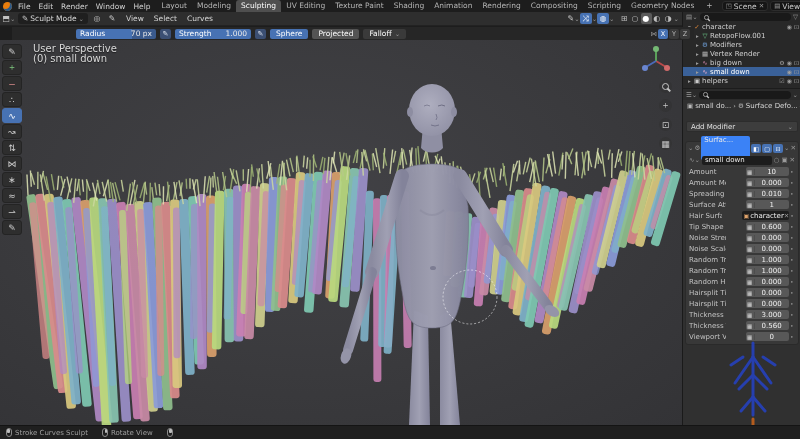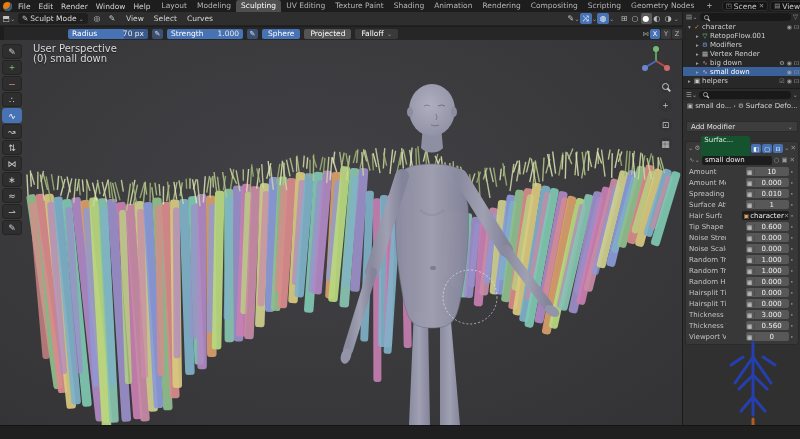--- a/index.html
+++ b/index.html
@@ -22,21 +22,21 @@
   #vp-header{position:absolute;left:0;top:12px;width:682px;height:14px;background:#2e2e2e;
     border-bottom:1px solid #222;display:flex;align-items:center;padding:0 3px;gap:3px;font-size:7.5px;z-index:20}
   .hdr-btn{display:flex;align-items:center;gap:2px;padding:1px 4px;border-radius:3px;background:#1f1f1f;color:#ddd;white-space:nowrap}
   .hdr-ic{width:12px;height:11px;display:flex;align-items:center;justify-content:center;border-radius:2px;color:#c2c2c2;font-size:8px}
   .hdr-ic.blue{background:#4772b3;color:#fff}
   .hdr-menu{padding:0 5px;color:#d6d6d6}
   .shade-ic{width:11px;height:11px;display:flex;align-items:center;justify-content:center;color:#bdbdbd;font-size:8px;border-radius:2px}
   .shade-ic.sel{background:#5a5a5a;color:#fff}
 
   
-  #tool-header{position:absolute;left:4px;top:27px;width:682px;height:13px;background:#262626;
+  #tool-header{position:absolute;left:12px;top:27px;width:682px;height:13px;background:#262626;
     display:flex;align-items:center;padding:0 4px;gap:4px;font-size:7.5px;z-index:20}
   .slider{height:10px;border-radius:2px;display:flex;align-items:center;justify-content:space-between;
     padding:0 4px;color:#fff;white-space:nowrap}
   .slider .val{color:#eaeaea}
   .mini-btn{width:11px;height:10px;border-radius:2px;background:#3b4f73;color:#dfe6f2;
     display:flex;align-items:center;justify-content:center;font-size:7px}
   .flat-btn{height:10px;border-radius:2px;padding:0 6px;display:flex;align-items:center;color:#fff;white-space:nowrap}
   .mirror-grp{margin-left:auto;display:flex;align-items:center;gap:1px}
   .axis-btn{width:10px;height:10px;border-radius:2px;background:#3a3a3a;color:#bbb;
     display:flex;align-items:center;justify-content:center;font-size:6.5px}
@@ -76,21 +76,21 @@
 
   
   #props{position:absolute;left:0;top:76px;width:118px;height:337px;background:#303030;border-top:1px solid #1c1c1c;font-size:7px}
   .props-hdr{display:flex;align-items:center;gap:2px;height:11px;padding:0 3px;background:#2b2b2b}
   .crumb{display:flex;align-items:center;gap:2px;height:12px;padding:0 4px;color:#d5d5d5;white-space:nowrap}
   .crumb .cic{font-size:6.5px;color:#b9b9b9}
   #add-modifier{margin:9px 3px;height:11px;background:#3d3d3d;border:1px solid #2c2c2c;border-radius:2px;
     display:flex;align-items:center;justify-content:space-between;padding:0 4px;color:#e0e0e0}
   #mod-box{margin:2px 2px;background:#383838;border:1px solid #2a2a2a;border-radius:3px;padding-bottom:2px}
   .mod-hdr{display:flex;align-items:center;gap:1px;height:12px;padding:0 2px}
-  .mod-name{flex:1;background:#14532d;border-radius:2px;height:24px;line-height:9px;padding:0 3px;color:#e8e8e8;overflow:hidden}
+  .mod-name{flex:1;background:#3b82f6;border-radius:2px;height:24px;line-height:9px;padding:0 3px;color:#e8e8e8;overflow:hidden}
   .mod-tgl{width:10px;height:9px;border-radius:2px;background:#4772b3;color:#fff;font-size:6px;
     display:flex;align-items:center;justify-content:center}
   .ng-row{display:flex;align-items:center;gap:2px;height:12px;padding:0 3px}
   .ng-field{flex:1;background:#1d1d1d;border-radius:2px;height:9px;line-height:9px;padding:0 3px;color:#eee;overflow:hidden}
   .p-row{display:flex;align-items:center;height:11px;padding:0 3px}
   .p-label{width:46px;text-align:left;color:#c3c3c3;white-space:nowrap;overflow:hidden;margin-right:20px}
   .p-field{width:54px;height:9px;background:#585858;border-radius:2px;display:flex;align-items:center;color:#f0f0f0}
   .p-field .chk{width:9px;text-align:center;font-size:5.5px;color:#d8d8d8;border-right:1px solid #4c4c4c}
   .p-field .v{flex:1;text-align:center}
   .p-field.obj{background:#1d1d1d}
@@ -843,13 +843,26 @@
         <path d="M12,104 L24,96" stroke="#c8641b"></path>
           <path d="M52,104 L40,96" stroke="#b8401b"></path>
         <path d="M32,136 L20,152" stroke="#c8641b"></path>
           <path d="M32,136 L44,152" stroke="#b8401b"></path>
       </g>
     </svg>
   </div>
 </div>
 
 <div id="statusbar">
+  <div id="sb-left" class="row" style="gap:14px">
+      <div class="sb-item">
+        <span class="mouse l"></span>
+        <span>Stroke Curves Sculpt</span>
+      </div>
+      <div class="sb-item">
+        <span class="mouse m"></span>
+        <span>Rotate View</span>
+      </div>
+      <div class="sb-item">
+        <span class="mouse r"></span>
+      </div>
+    </div>
 </div>
 
 </body></html>

